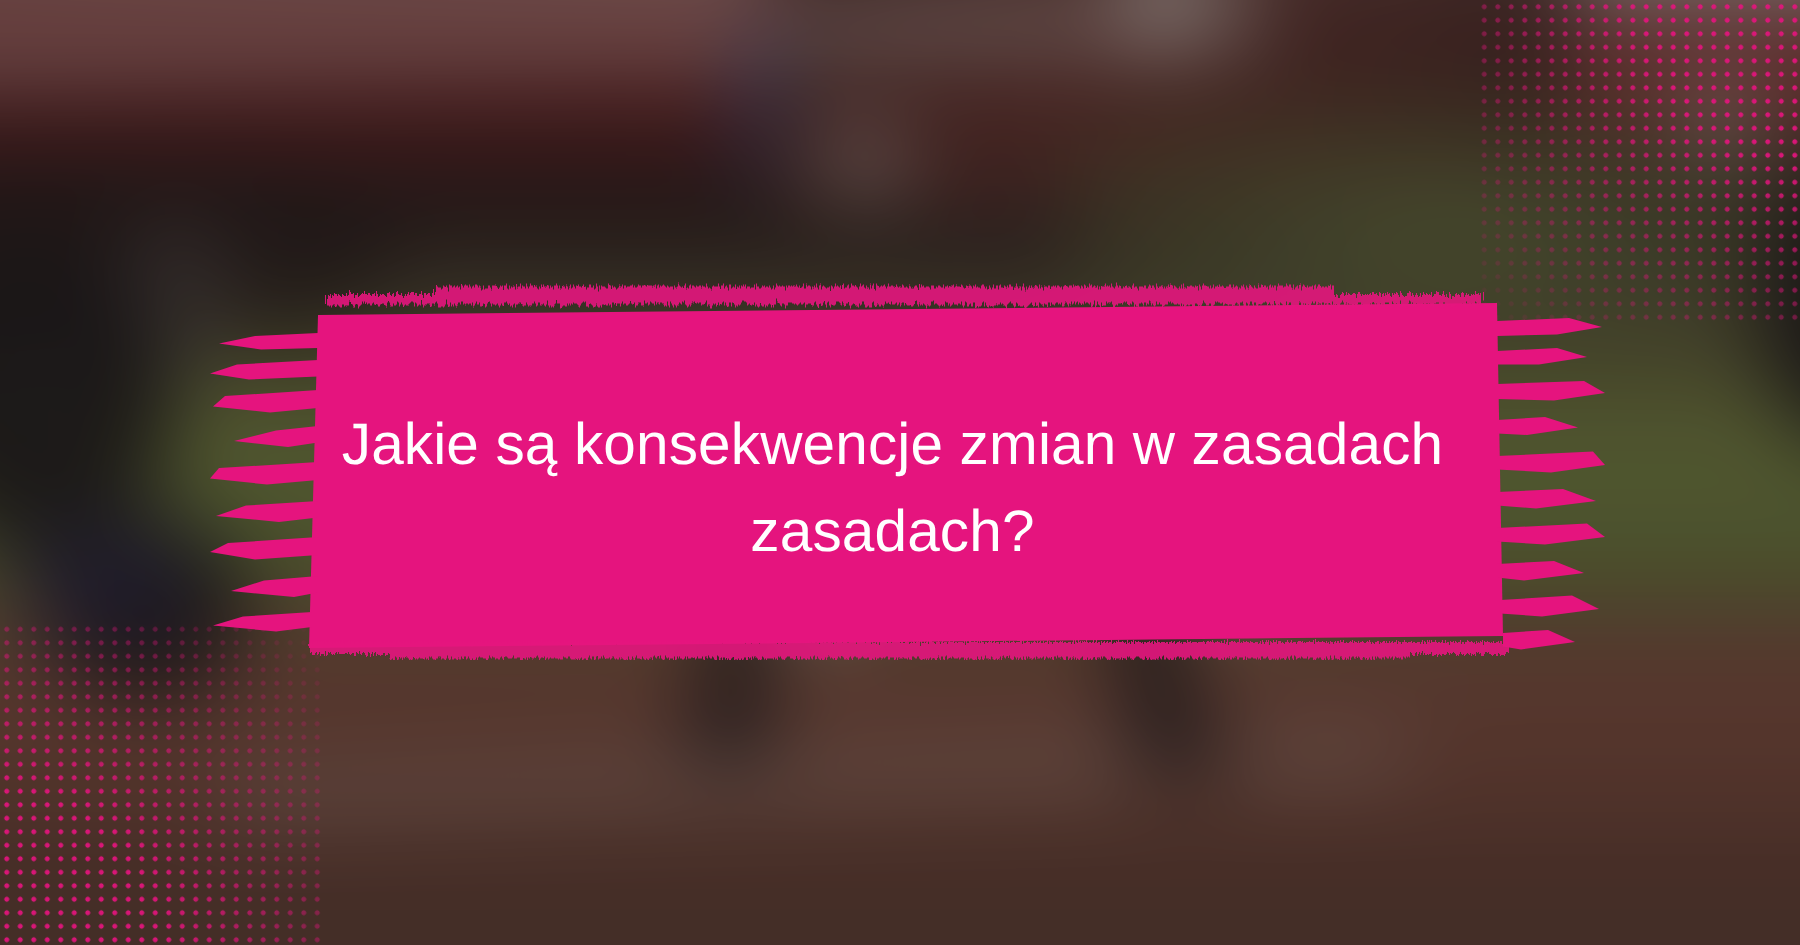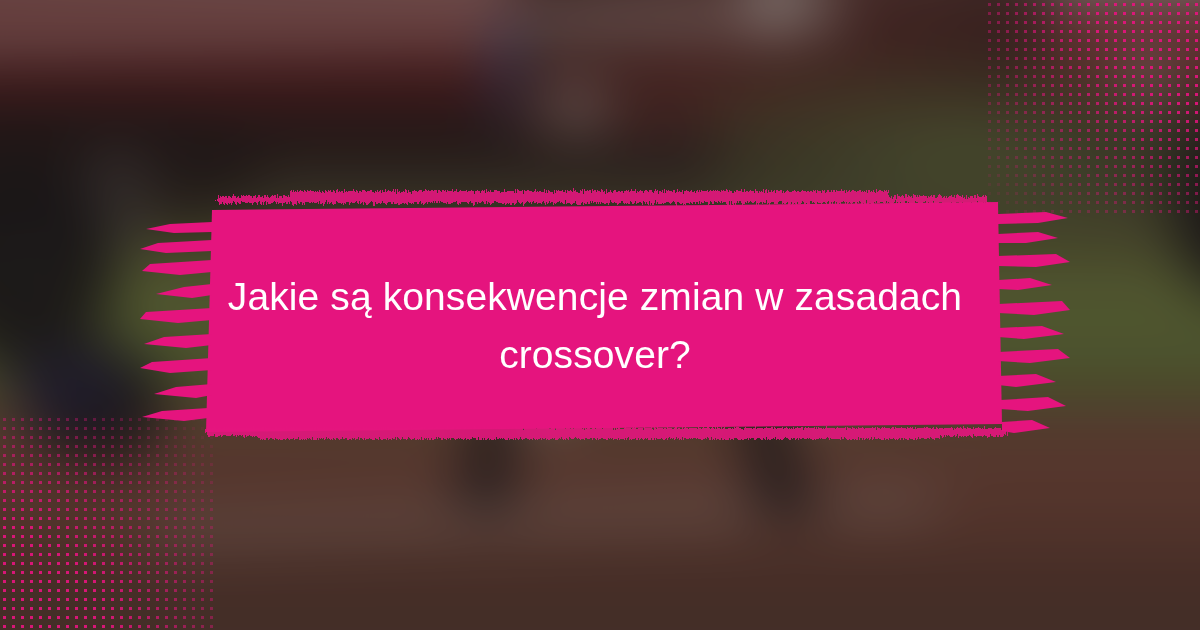--- a/index.html
+++ b/index.html
@@ -266,16 +266,16 @@
         <g filter="url(#dry2)" opacity="0.9">
           <rect x="66" y="240" width="800" height="8"></rect>
           <rect x="120" y="246" width="680" height="5"></rect>
         </g>
       </g>
     </svg>
   </div>
 
   <div id="headline">
     <span class="ln">Jakie są konsekwencje zmian w zasadach</span>
-    <span class="ln">crossover?</span>
+    <span class="ln">zasadach?</span>
   </div>
 
 </div>
 
 </body></html>

